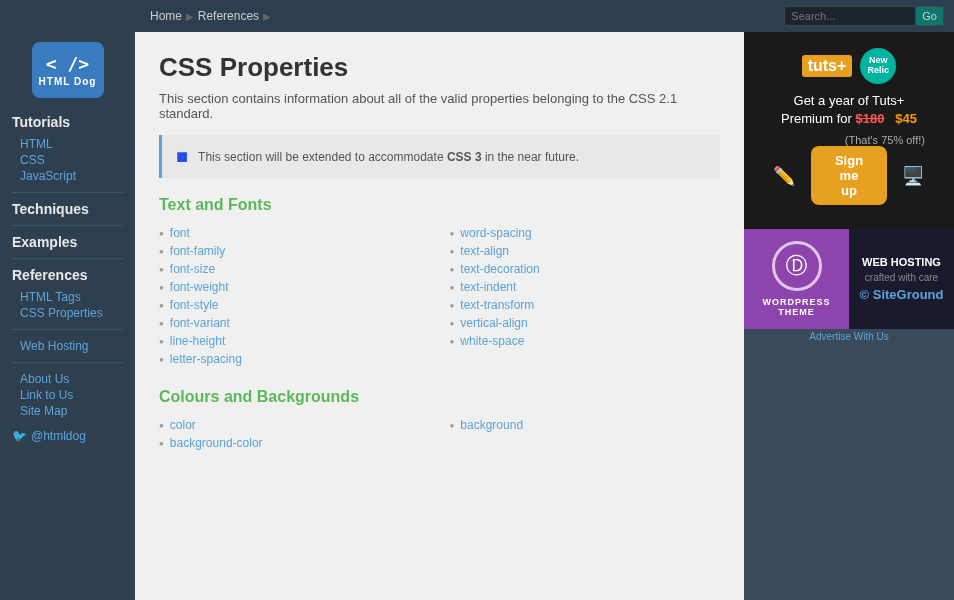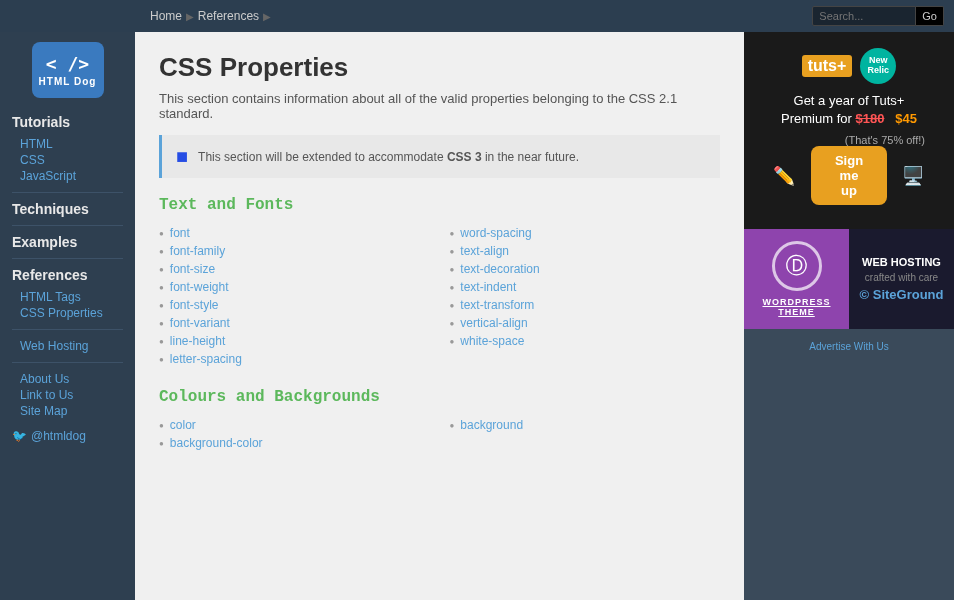--- a/index.html
+++ b/index.html
@@ -34,26 +34,26 @@
       transform: translateY(-50%);
       display: flex;
       align-items: center;
     }
     #topbar .search-box input {
       background: #1a2530;
       border: 1px solid #444;
       color: #ccc;
       padding: 3px 6px;
       font-size: 11px;
-      width: 104px;
+      width: 132px;
       border-radius: 2px 0 0 2px;
       outline: none;
     }
     #topbar .search-box button {
-      background: #000000;
+      background: #0f766e;
       border: 1px solid #444;
       border-left: none;
       color: #ccc;
       padding: 3px 6px;
       cursor: pointer;
       border-radius: 0 2px 2px 0;
       font-size: 11px;
     }
 
     
@@ -174,21 +174,20 @@
       font-weight: bold;
     }
     .css3-notice strong { font-weight: bold; }
 
     .section-heading {
       color: #5cb85c;
       font-size: 16px;
       font-weight: bold;
       margin-bottom: 10px;
       margin-top: 10px;
-      font-family: Liberation Mono, monospace;
     }
     .property-list {
       list-style: none;
       padding: 0;
       columns: 2;
       column-gap: 20px;
       margin-bottom: 20px;
     }
     .property-list li {
       padding: 2px 0;
@@ -360,21 +359,20 @@
       justify-content: center;
       font-size: 22px;
       color: white;
       margin-bottom: 6px;
     }
     .wp-text {
       font-size: 9px;
       font-weight: bold;
       letter-spacing: 1px;
       text-transform: uppercase;
-      text-decoration: underline;
     }
     .ad-siteground {
       background: #1a1a2e;
       width: 50%;
       padding: 12px 8px;
       text-align: center;
       display: flex;
       flex-direction: column;
       align-items: center;
       justify-content: center;
@@ -392,21 +390,21 @@
     }
     .sg-brand {
       color: #5ba3d9;
       font-size: 13px;
       font-weight: bold;
     }
 
     .advertise-link {
       background: #3a4a5a;
       text-align: center;
-      padding: 12px;
+      padding: 2px;
       font-size: 10px;
       color: #5ba3d9;
       cursor: pointer;
       text-decoration: none;
       display: block;
     }
   </style>
 </head>
 <body>
 

